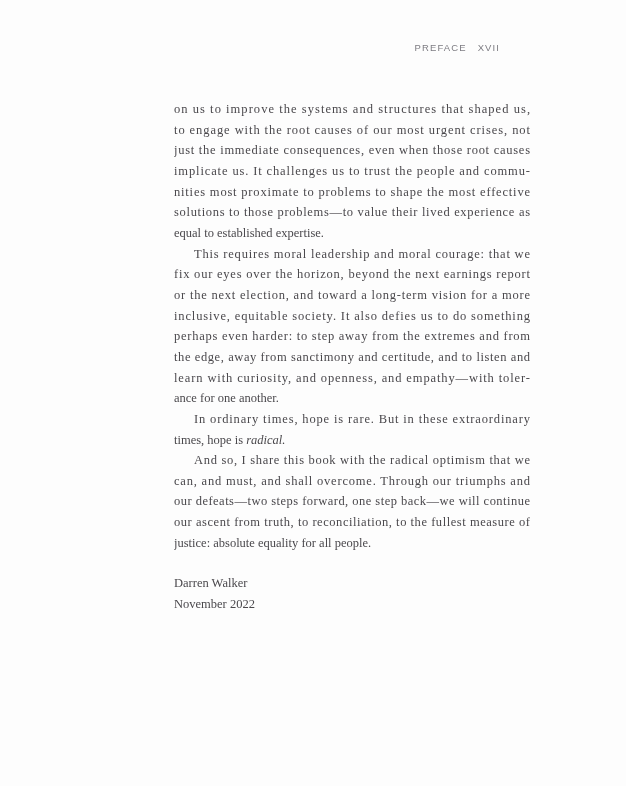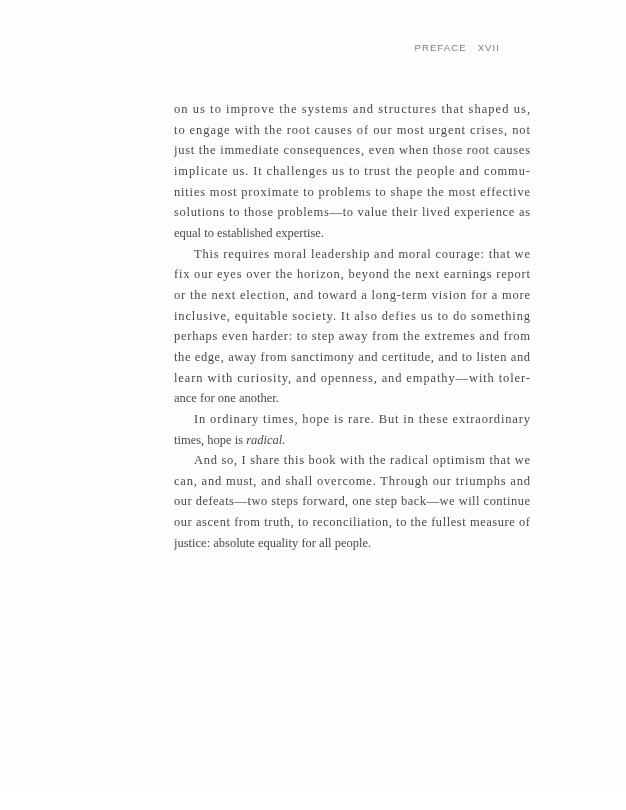--- a/index.html
+++ b/index.html
@@ -114,16 +114,18 @@
           <text x="0" y="14.5" textLength="356" lengthAdjust="spacing"><tspan>our defeats—two steps forward, one step back—we will continue</tspan></text>
         </svg>
         <svg width="356" height="20.67" class="text-line">
           <text x="0" y="14.5" textLength="356" lengthAdjust="spacing"><tspan>our ascent from truth, to reconciliation, to the fullest measure of</tspan></text>
         </svg>
         <svg width="356" height="20.67" class="text-line">
           <text x="0" y="14.5"><tspan>justice: absolute equality for all people.</tspan></text>
         </svg>
       </div>
     <div class="signature">
+      <div>Darren Walker</div>
+      <div>November 2022</div>
     </div>
   </main>
 
 </div>
 
 </body></html>

